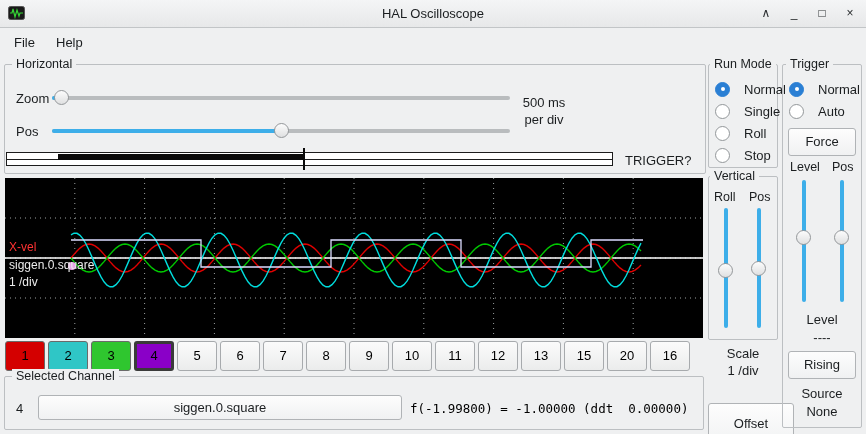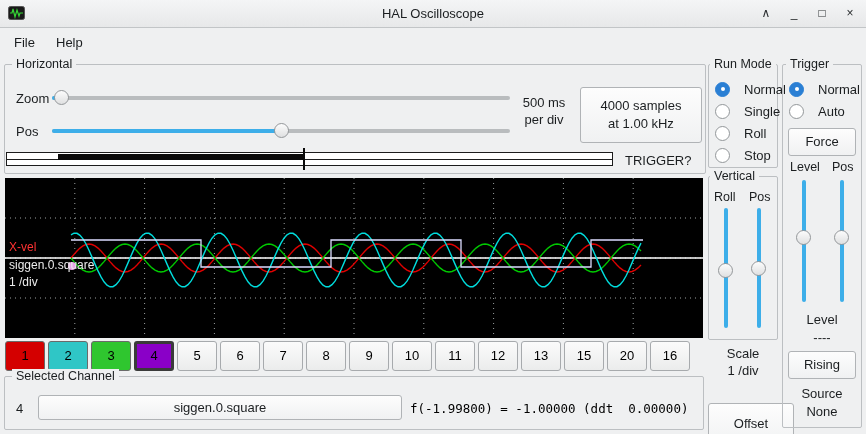--- a/index.html
+++ b/index.html
@@ -120,24 +120,20 @@
     <div class="track"></div>
     <div class="fill" style="width: 2%;"></div>
     <div class="handle" style="left: calc(2% - 7px);"></div>
   </div>
 
   <div class="center-txt two-line" style="left:512px;top:94px;width:64px">
     <div>500 ms</div>
     <div>per div</div>
   </div>
 
-  <div class="btn panel-btn" style="left:580px;top:87px;width:122px;height:56px">
-    <div>4000 samples</div>
-    <div>at 1.00 kHz</div>
-  </div>
 
   <span class="lbl" style="left:16px;top:124px">Pos</span>
   <div class="hslider" style="left:52px;top:122px;width:458px">
     <div class="track"></div>
     <div class="fill" style="width: 50%;"></div>
     <div class="handle" style="left: calc(50% - 7px);"></div>
   </div>
 
   <div class="timeline">
     <div class="tl-mid"></div>

